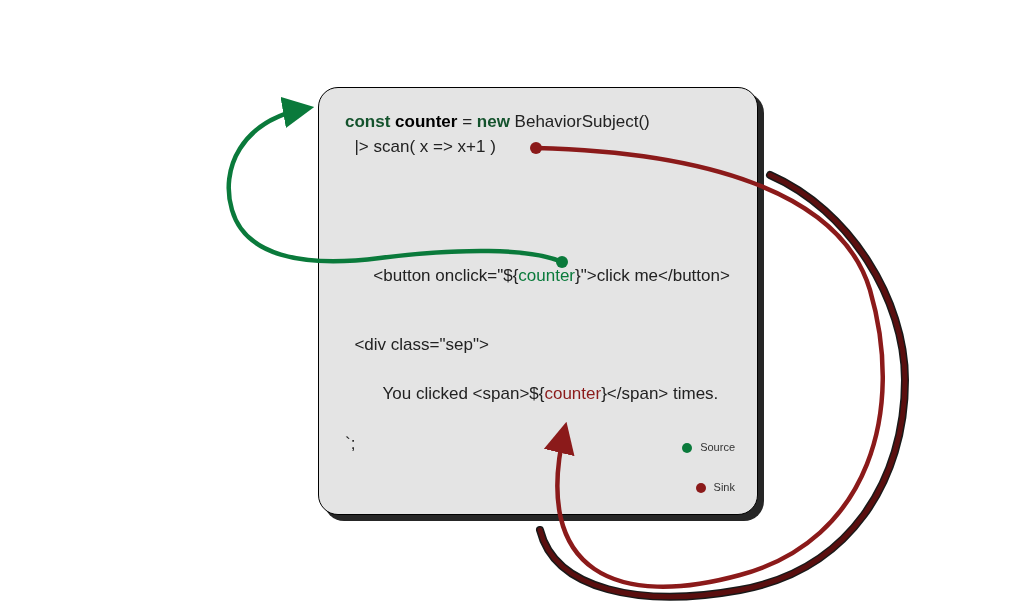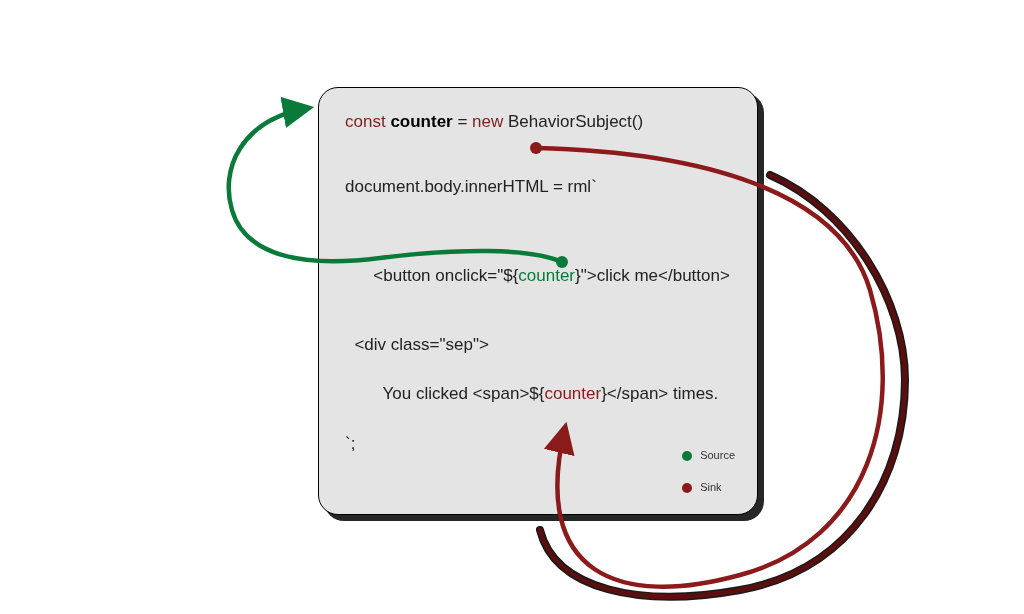--- a/index.html
+++ b/index.html
@@ -21,32 +21,32 @@
     background: #e4e4e4;
     border: 1.5px solid #000;
     border-radius: 20px;
     box-shadow: 6px 6px 0px 0px rgba(0,0,0,0.85);
     padding: 22px 26px;
     box-sizing: border-box;
     color: #222;
     font-size: 17px;
     line-height: 1.45;
   }
-  .kw-blue { color: #7f1d1d; }
+  .kw-blue { color: #14532d; font-weight: bold; }
   .bold { font-weight: 700; color:#000; }
   .src-green { color: #0a7a3b; }
   .snk-red  { color: #8b1a1a; }
   .legend {
     position: absolute;
     bottom: 18px;
     right: 22px;
     font-size: 11px;
     color: #333;
   }
-  .legend .row { display:flex; align-items:center; gap:8px; margin-top:16px;}
+  .legend .row { display:flex; align-items:center; gap:8px; margin-top:24px;justify-content:flex-end;}
   .dot { width:10px; height:10px; border-radius:50%; display:inline-block; }
   .dot.green { background:#0a7a3b; }
   .dot.red   { background:#8b1a1a; }
   svg.overlay {
     position:absolute;
     left:0; top:0;
     width:1024px;
     height:614px;
     pointer-events:none;
   }
@@ -56,22 +56,22 @@
 
 <div class="code-box">
   <div>
     <span class="kw-blue">const</span>
     <span> </span>
     <span class="bold">counter</span>
     <span> = </span>
     <span class="kw-blue">new</span>
     <span> BehaviorSubject()</span>
   </div>
+  <div style="white-space:pre">  |&gt; scan( x =&gt; x+1 )</div>
   <div style="height:40px"></div>
-  <div>document.body.innerHTML = rml`</div>
   <div style="height:40px"></div>
   <div style="white-space:pre">
     <span>  &lt;button onclick="${</span><span class="src-green">counter</span><span>}"&gt;click me&lt;/button&gt;</span>
   </div>
   <div style="height:20px"></div>
   <div style="white-space:pre">  &lt;div class="sep"&gt;</div>
   <div style="white-space:pre">
     <span>    You clicked &lt;span&gt;${</span><span class="snk-red">counter</span><span>}&lt;/span&gt; times.</span>
   </div>
   <div>`;</div>

